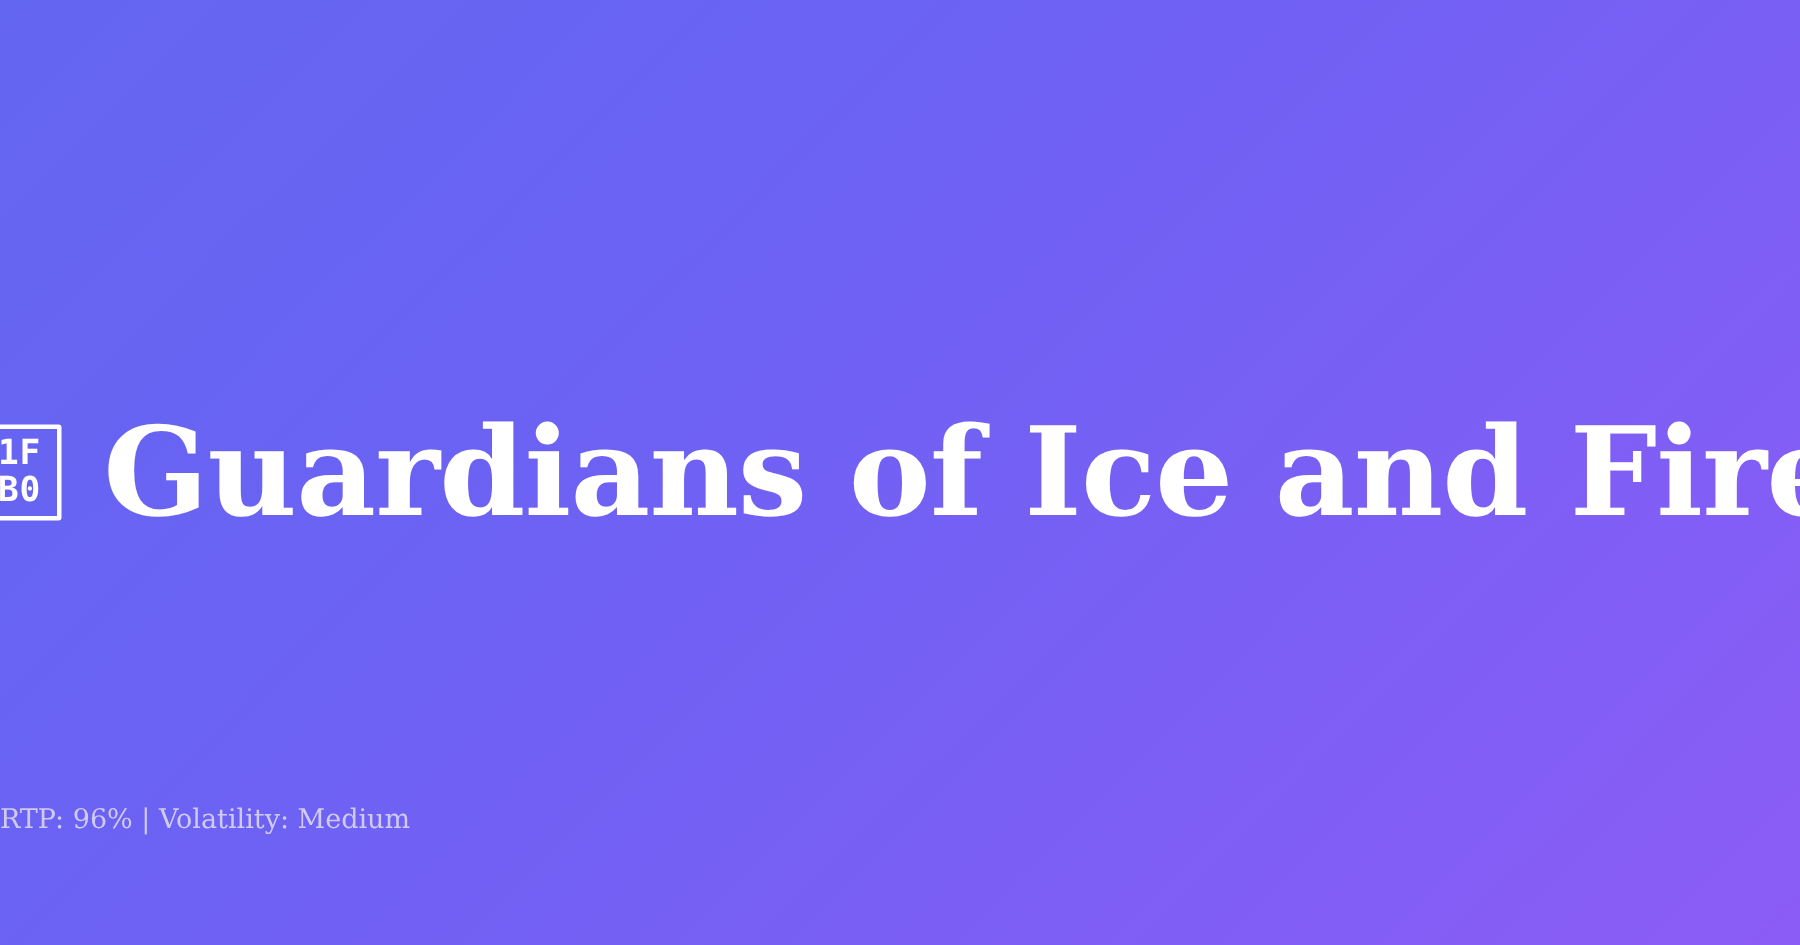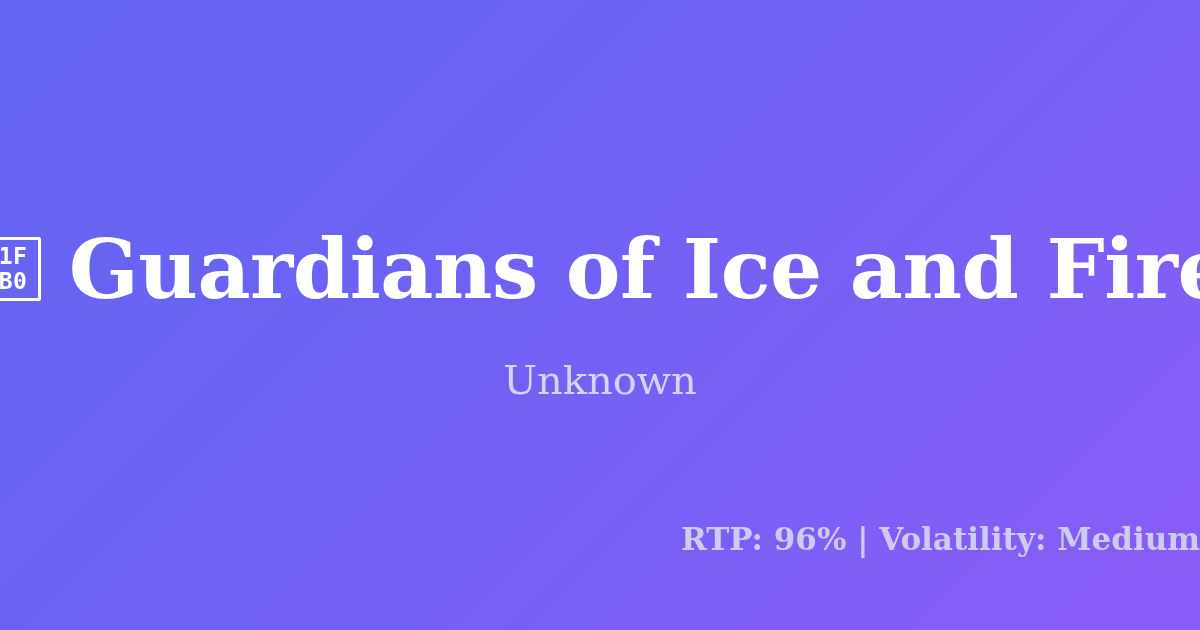--- a/index.html
+++ b/index.html
@@ -95,41 +95,40 @@
 
   
   .meta-footer {
     position: absolute;
     left: 0;
     right: 0;
     bottom: 72px;
     margin: 0;
     padding: 0;
     font-family: "DejaVu Serif", "Liberation Serif", serif;
-    font-size: 31px;
-    font-weight: 700;
+    font-size: 18px;
+    font-weight: 400;
     line-height: 1.2;
     color: #CFCAF0;
     white-space: nowrap;
-    text-align: right;
+    text-align: left;
   }
 </style>
 </head>
 <body>
 
 <div class="og-card">
 
   <div class="headline-row">
 
     <span class="tofu-glyph">
       <span class="tofu-line">01F</span>
       <span class="tofu-line">3B0</span>
     </span>
 
     <h1 class="headline-title">Guardians of Ice and Fire</h1>
 
   </div>
 
-  <div class="subtitle">Unknown</div>
 
   <div class="meta-footer">RTP: 96% | Volatility: Medium</div>
 
 </div>
 
 </body></html>

